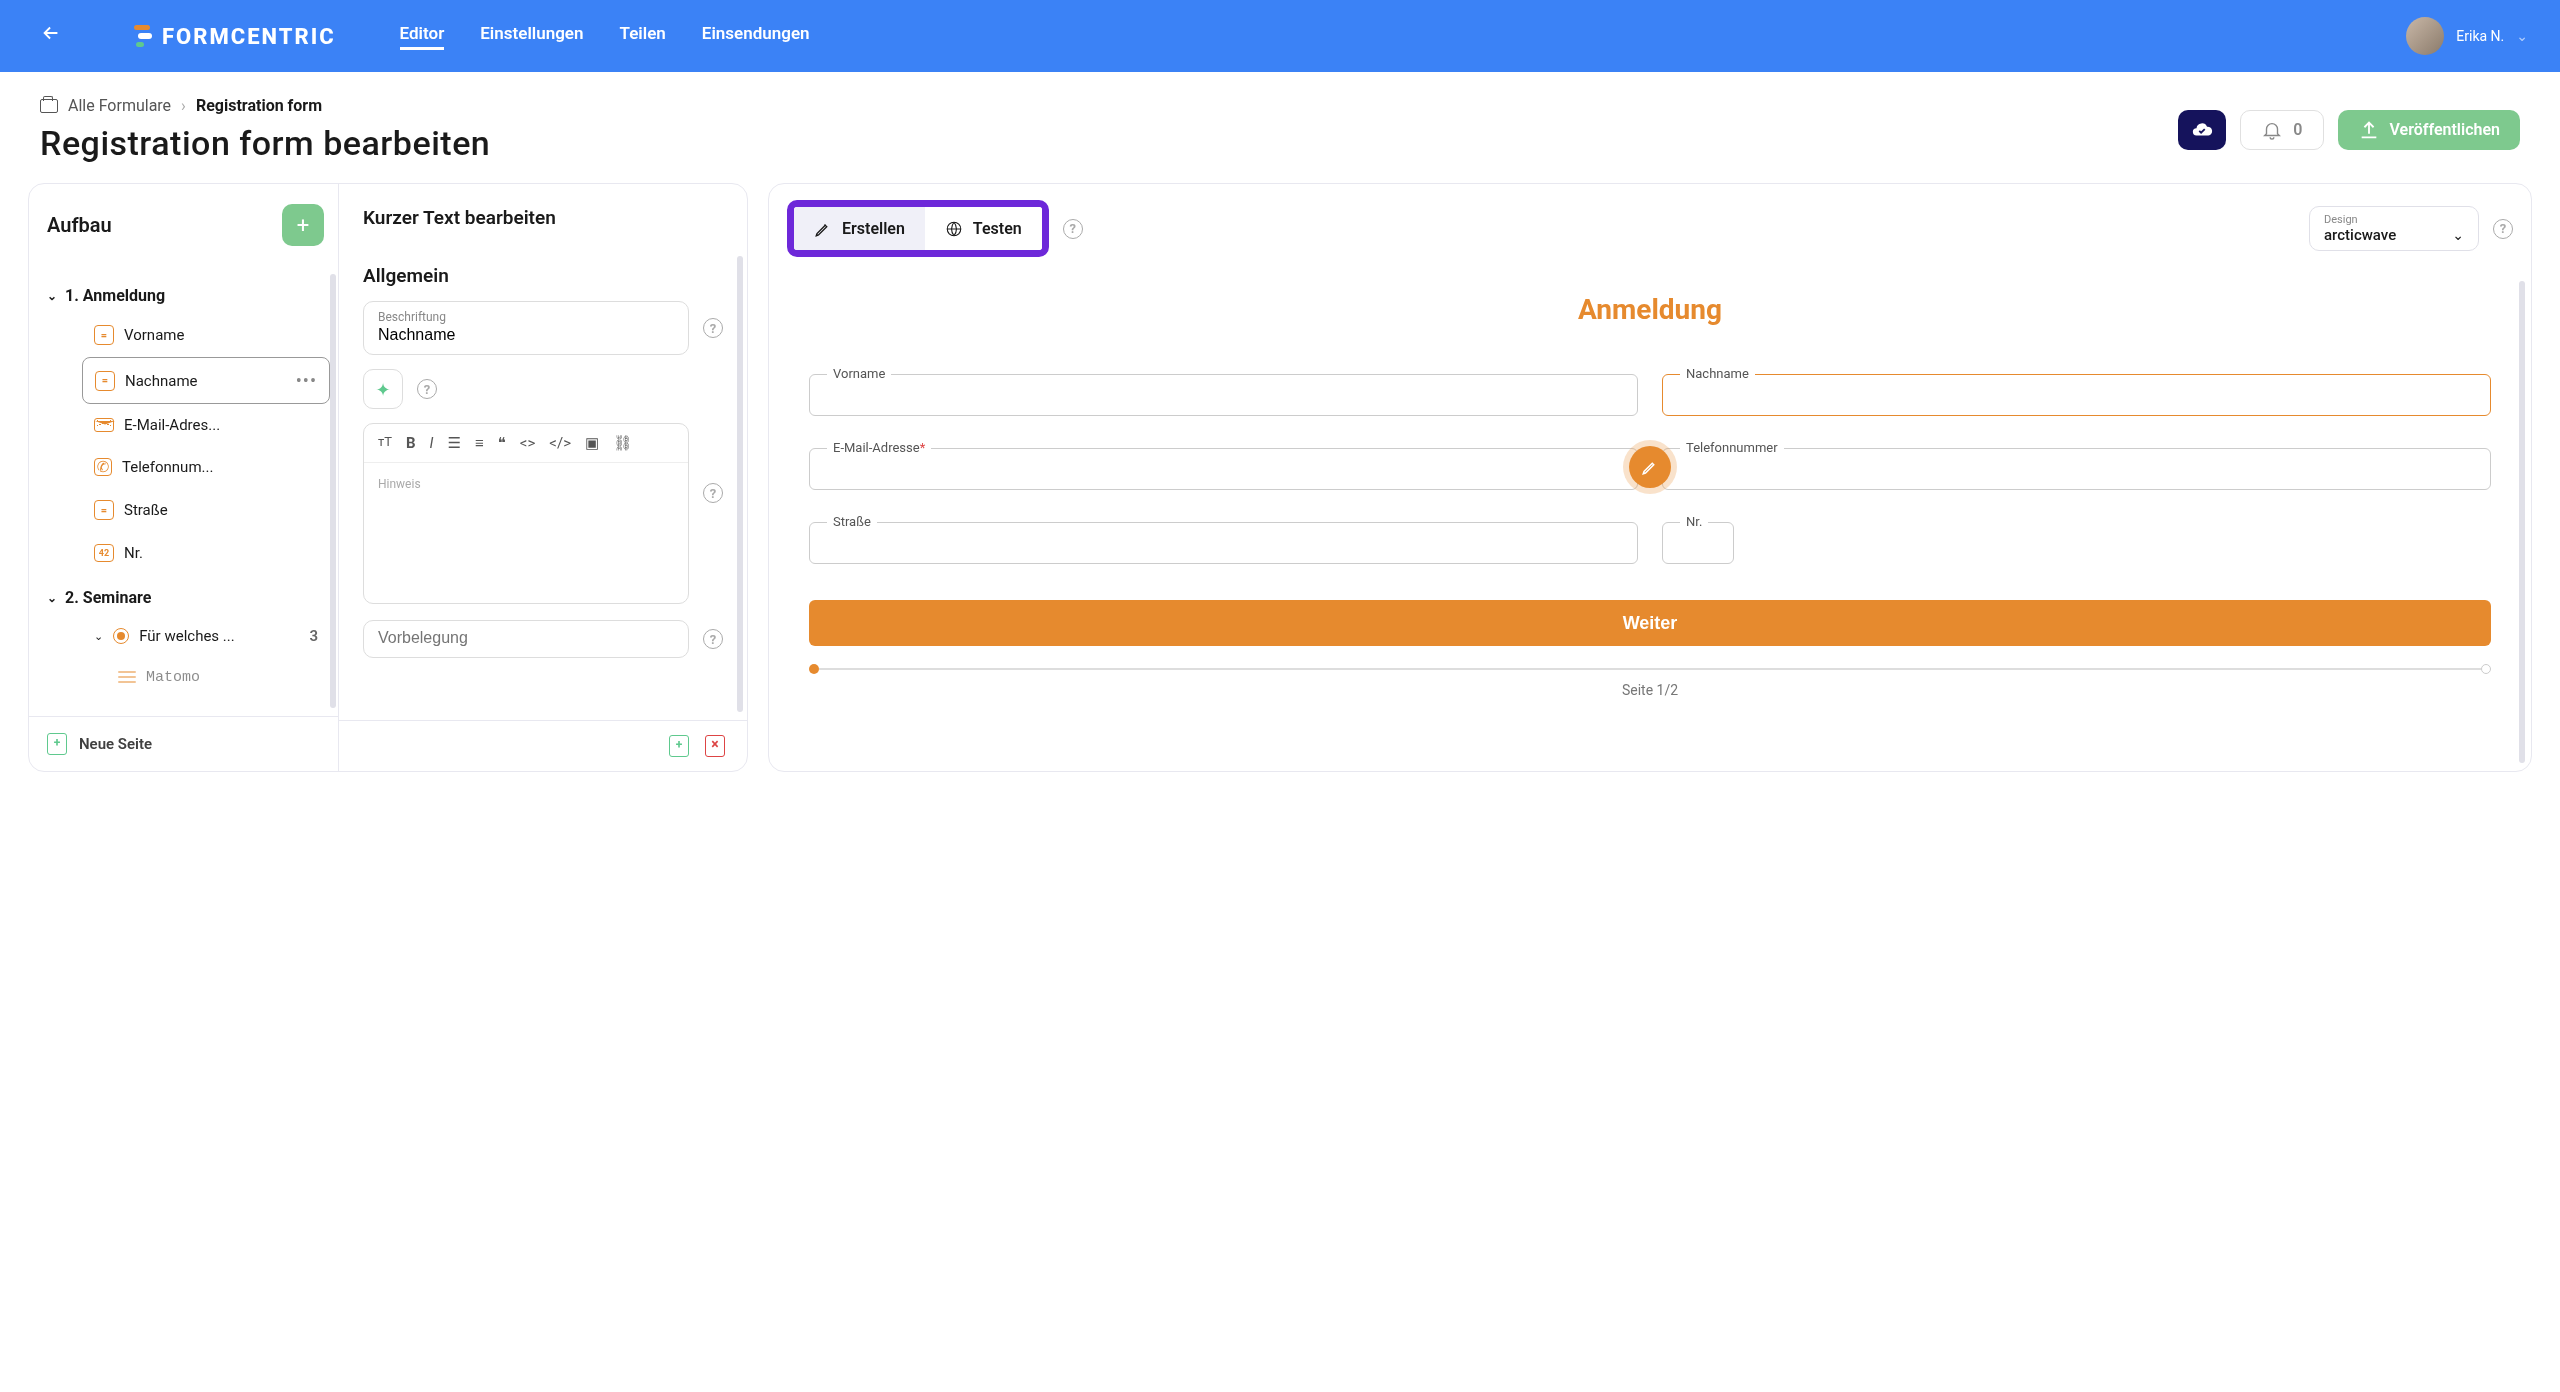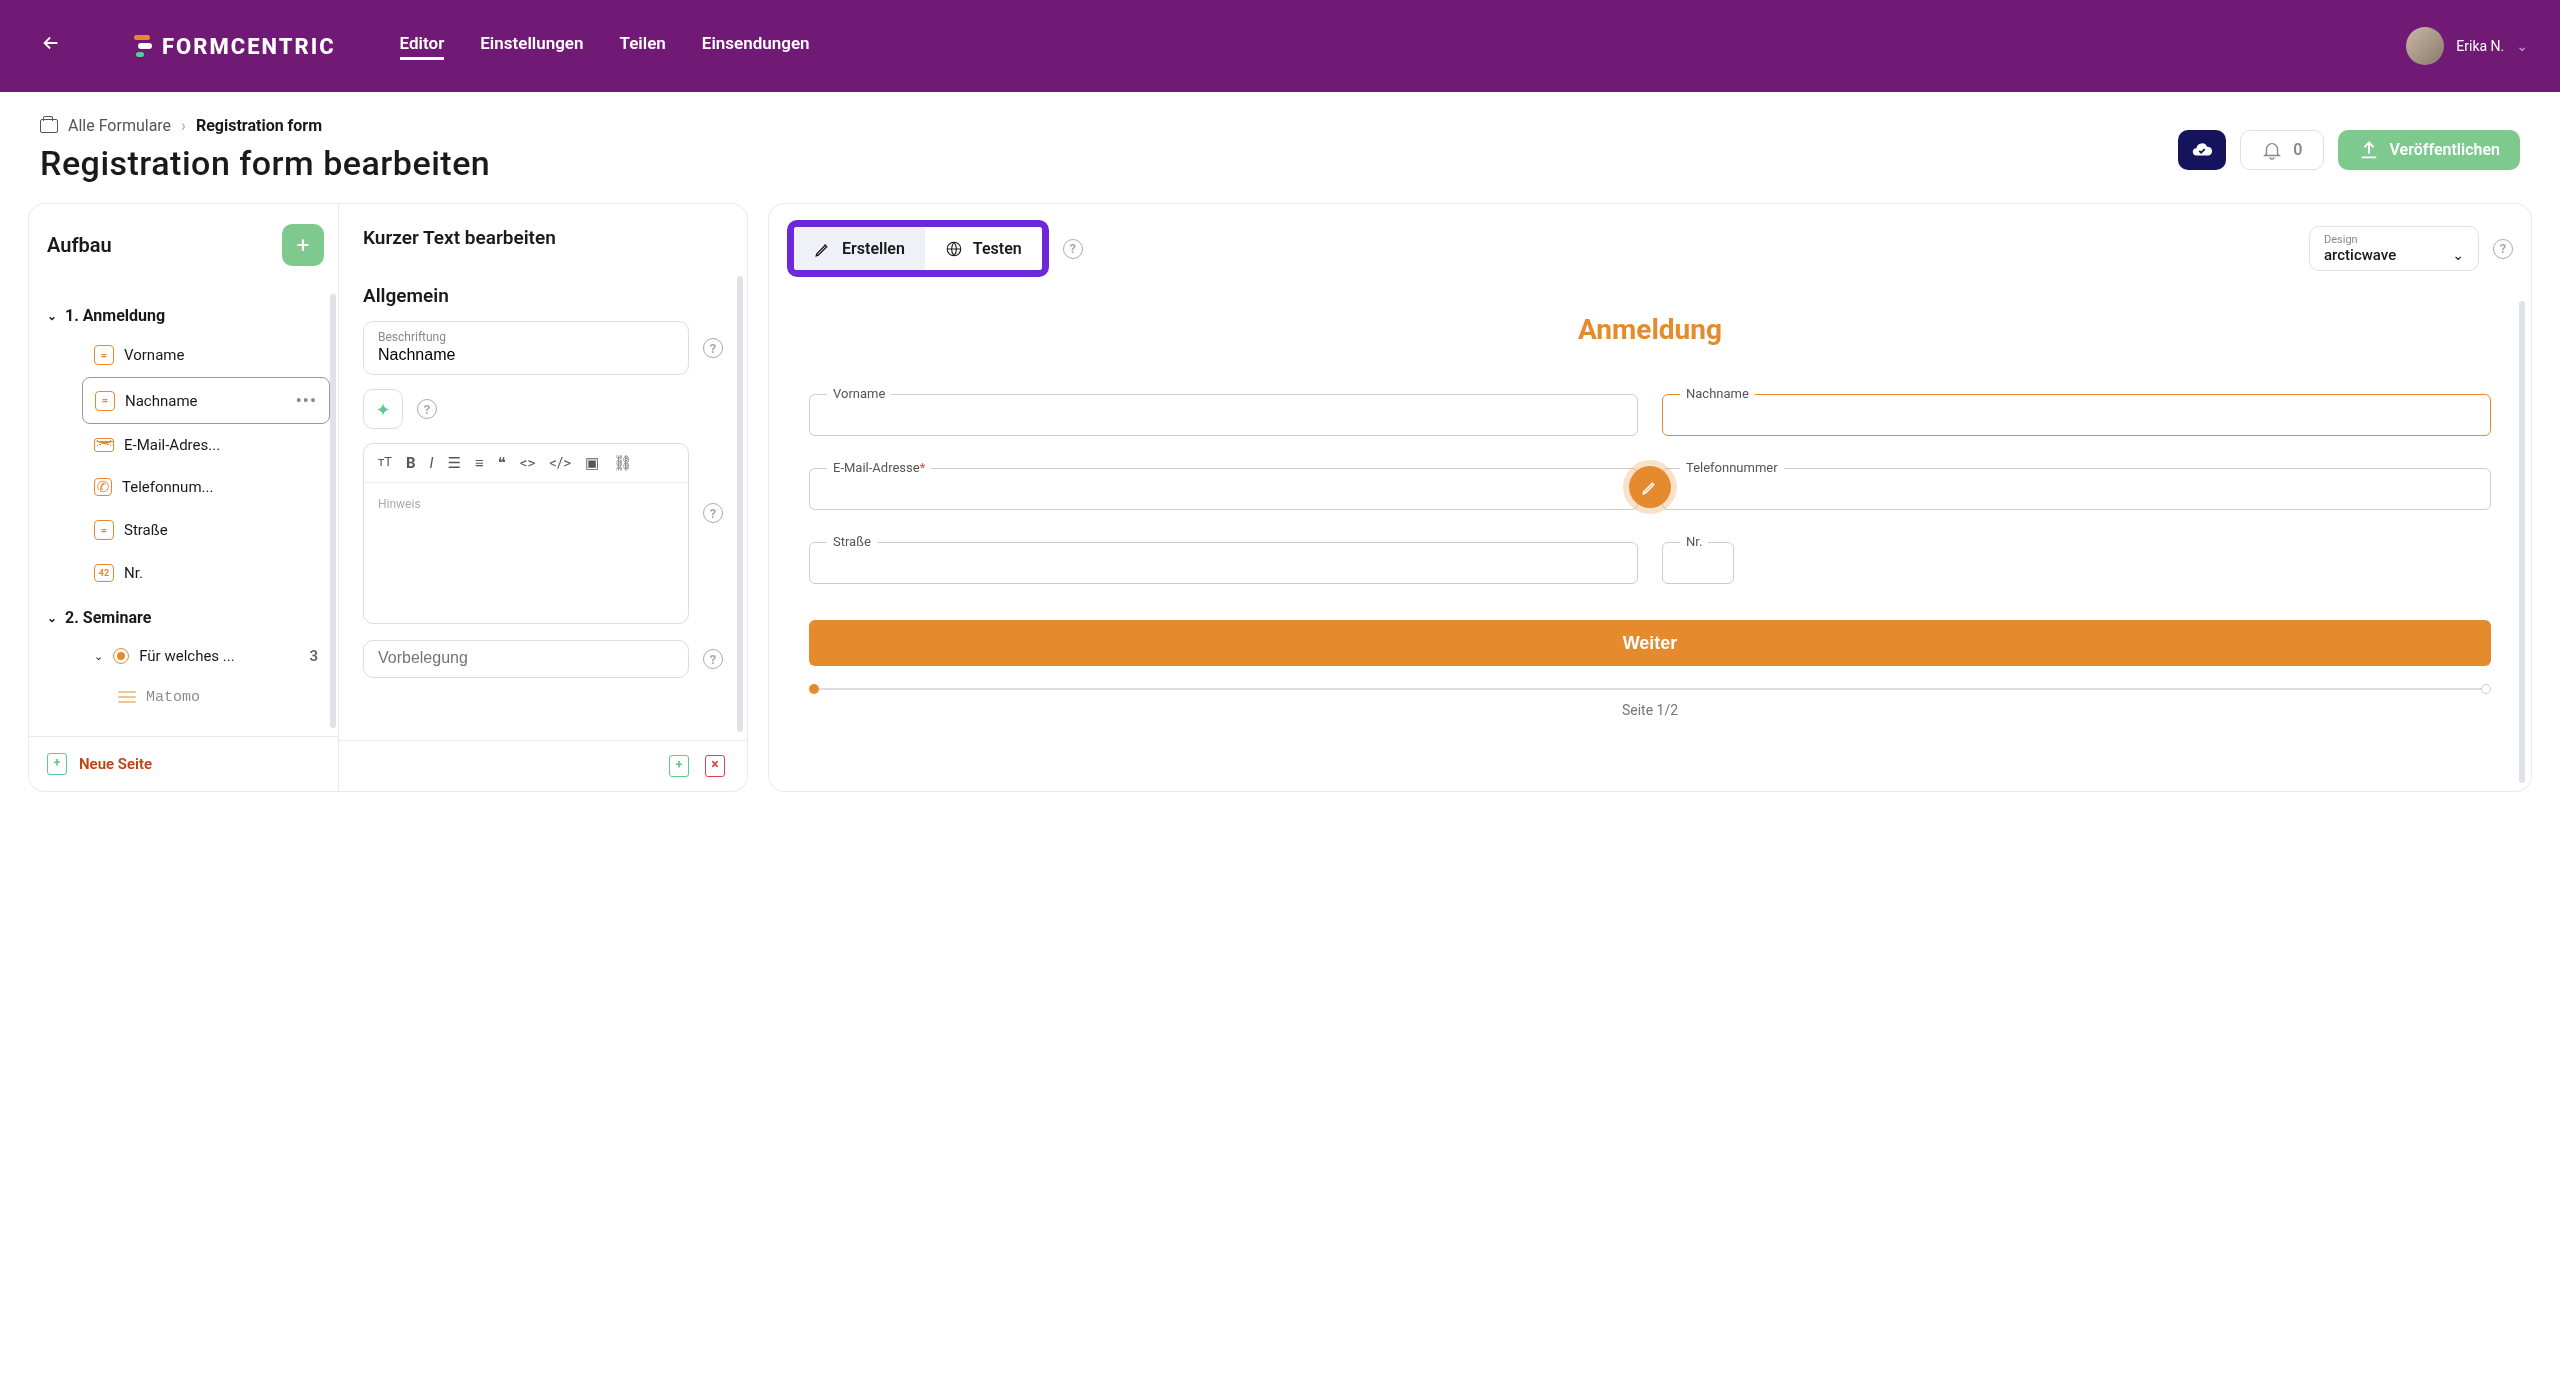--- a/index.html
+++ b/index.html
@@ -1,18 +1,18 @@
 <!DOCTYPE html>
 <html><head>
 <meta charset="utf-8">
 <style>
 * { box-sizing: border-box; margin: 0; padding: 0; }
 body { font-family: -apple-system, BlinkMacSystemFont, "Segoe UI", Roboto, sans-serif; background: #fff; color: #1a1a1a; font-size: 14px; }
 
-.topbar { background: #701a75; height: 92px; display: flex; align-items: center; padding: 0 32px; gap: 40px; }
+.topbar { background: #3b82f6; height: 72px; display: flex; align-items: center; padding: 0 32px; gap: 40px; }
 .back-btn { color: #fff; font-size: 24px; cursor: pointer; padding: 0 8px; }
 .logo { display: flex; align-items: center; gap: 8px; margin-left: 24px; }
 .logo-icon { width: 20px; height: 22px; display: flex; flex-direction: column; gap: 3px; }
 .logo-icon .bar1 { height: 6px; background: #e68a2e; border-radius: 3px; width: 16px; }
 .logo-icon .bar2 { height: 6px; background: #fff; border-radius: 3px; width: 14px; margin-left: 4px; }
 .logo-icon .bar3 { height: 6px; background: #5fc98e; border-radius: 3px; width: 8px; margin-left: 2px; }
 .logo-text { color: #fff; font-size: 22px; font-weight: 800; letter-spacing: 2px; }
 .nav { display: flex; gap: 36px; margin-left: 24px; }
 .nav-item { color: #fff; font-size: 17px; font-weight: 600; cursor: pointer; padding-bottom: 4px; }
 .nav-item.active { border-bottom: 3px solid #fff; }
@@ -56,21 +56,21 @@
 .icon-box { width: 20px; height: 20px; border: 1.5px solid #e68a2e; border-radius: 4px; display:flex;align-items:center;justify-content:center;color:#e68a2e;font-size:11px;font-weight:700;}
 .icon-mail { width: 20px; height: 14px; border: 1.5px solid #e68a2e; border-radius: 3px; position:relative;}
 .icon-mail::after{content:"";position:absolute;left:0;right:0;top:0;height:0;border-bottom:7px solid transparent;border-left:10px solid transparent;border-right:10px solid transparent;border-top:7px solid #e68a2e;transform:scaleY(0.5) translateY(-3px);}
 .icon-mail::before{content:"";position:absolute;left:1px;right:1px;top:1px;height:6px;background:linear-gradient(to bottom right, transparent 48%, #e68a2e 48%, #e68a2e 52%, transparent 52%), linear-gradient(to bottom left, transparent 48%, #e68a2e 48%, #e68a2e 52%, transparent 52%);}
 .icon-phone{width:18px;height:18px;border:1.5px solid #e68a2e;border-radius:4px;display:flex;align-items:center;justify-content:center;color:#e68a2e;}
 .icon-num{width:20px;height:18px;border:1.5px solid #e68a2e;border-radius:4px;display:flex;align-items:center;justify-content:center;color:#e68a2e;font-size:9px;font-weight:700;}
 .icon-radio{width:16px;height:16px;border:1.5px solid #e68a2e;border-radius:50%;display:flex;align-items:center;justify-content:center;}
 .icon-radio::after{content:"";width:8px;height:8px;background:#e68a2e;border-radius:50%;}
 .icon-list{width:18px;height:14px;display:flex;flex-direction:column;gap:3px;}
 .icon-list span{height:2px;background:#e68a2e;border-radius:1px;}
-.sidebar-foot { border-top: 1px solid #e8e8f0; padding: 16px 18px; display:flex;align-items:center;gap:12px;font-weight:600;font-size:15px;color:#c2410c;text-align:right;}
+.sidebar-foot { border-top: 1px solid #e8e8f0; padding: 16px 18px; display:flex;align-items:center;gap:12px;font-weight:600;font-size:15px;color:#404040;text-align:right;}
 .newpage-icon{width:20px;height:22px;border:1.5px solid #5fc98e;border-radius:3px;position:relative;}
 .newpage-icon::after{content:"+";position:absolute;left:0;right:0;top:2px;text-align:center;color:#5fc98e;font-weight:700;font-size:12px;}
 
 .editor { flex: 1; display: flex; flex-direction: column; position:relative;}
 .editor-head { padding: 22px 24px 18px; font-size: 19px; font-weight: 600; border-bottom:1px solid transparent;}
 .editor-body { flex:1; overflow-y:auto; padding: 16px 24px; position:relative;}
 .editor-body::after { content:""; position:absolute; right:4px; top:8px; bottom:8px; width:6px; background:#e0e0e8; border-radius:3px;}
 .section-h { font-size: 19px; font-weight: 600; margin-bottom: 14px; }
 .field-row { display:flex; align-items:center; gap:14px; margin-bottom:14px;}
 .input-wrap { flex:1; border:1px solid #ddd; border-radius:10px; padding:8px 14px 10px; background:#fff;}

